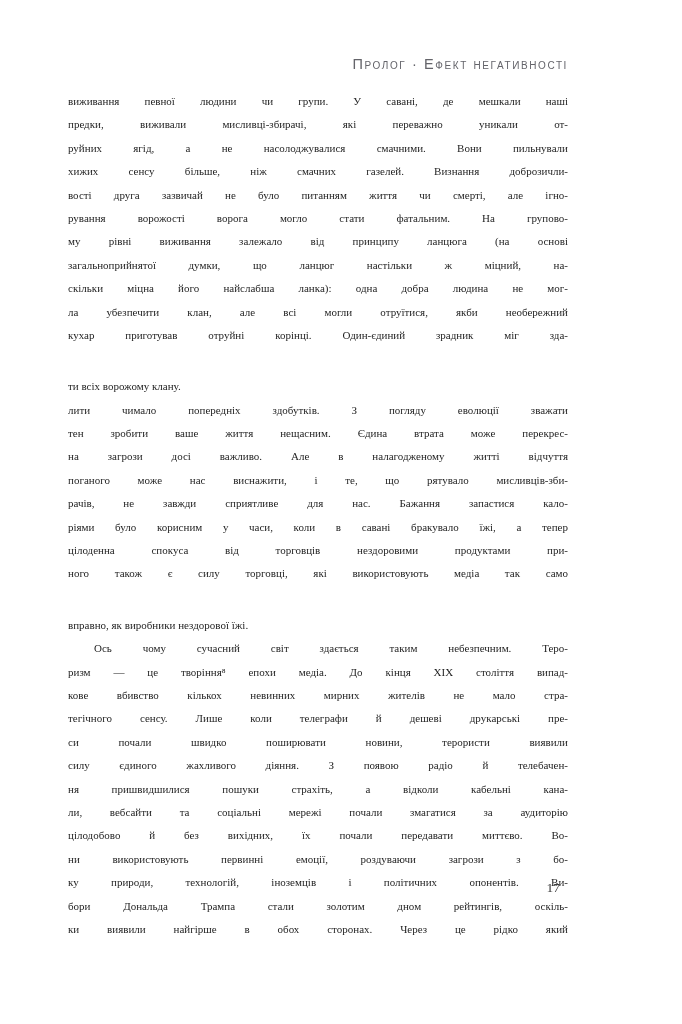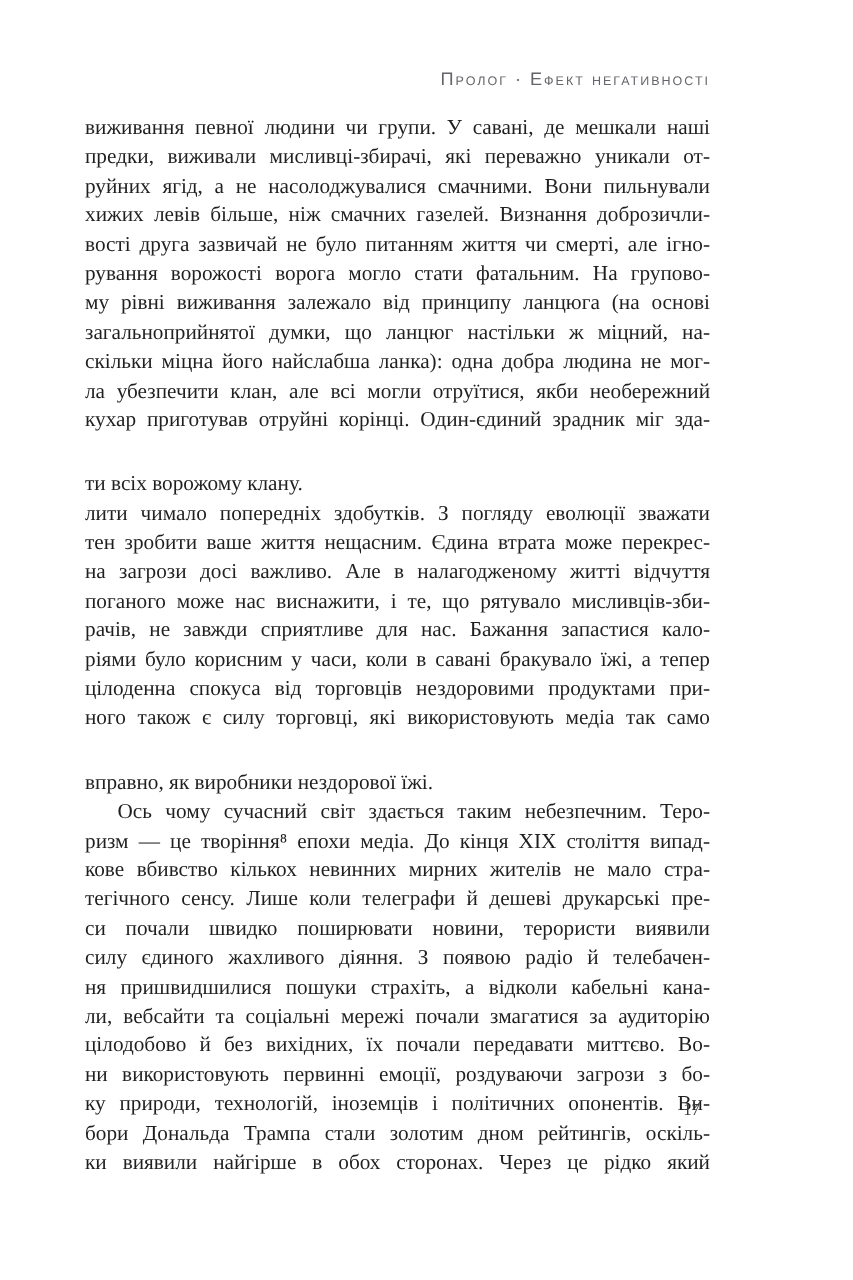--- a/index.html
+++ b/index.html
@@ -31,21 +31,21 @@
     font-size: 14.5px;
     letter-spacing: 1.6px;
     color: #64646a;
     white-space: nowrap;
   }
   .text-block {
     position: absolute;
     top: 90px;
     left: 68px;
     width: 500px;
-    font-size: 17px;
+    font-size: 11px;
     color: #1f1f1f;
   }
   .line {
     line-height: 23.4px;
     height: 23.4px;
     text-align: justify;
     text-align-last: justify;
     overflow: visible;
   }
   .line.indent {
@@ -71,21 +71,21 @@
 </head>
 <body>
 
 <div class="page">
   <div class="running-header">Пролог · Ефект негативності</div>
 
   <div class="text-block">
       <div class="line">виживання певної людини чи групи. У савані, де мешкали наші</div>
       <div class="line">предки, виживали мисливці-збирачі, які переважно уникали от-</div>
       <div class="line">руйних ягід, а не насолоджувалися смачними. Вони пильнували</div>
-      <div class="line">хижих левів більше, ніж смачних газелей. Визнання доброзичли-</div>
+      <div class="line">хижих сенсу більше, ніж смачних газелей. Визнання доброзичли-</div>
       <div class="line">вості друга зазвичай не було питанням життя чи смерті, але ігно-</div>
       <div class="line">рування ворожості ворога могло стати фатальним. На групово-</div>
       <div class="line">му рівні виживання залежало від принципу ланцюга (на основі</div>
       <div class="line">загальноприйнятої думки, що ланцюг настільки ж міцний, на-</div>
       <div class="line">скільки міцна його найслабша ланка): одна добра людина не мог-</div>
       <div class="line">ла убезпечити клан, але всі могли отруїтися, якби необережний</div>
       <div class="line">кухар приготував отруйні корінці. Один-єдиний зрадник міг зда-</div>
       <div class="line endline">ти всіх ворожому клану.</div>
       <div class="line">лити чимало попередніх здобутків. З погляду еволюції зважати</div>
       <div class="line">тен зробити ваше життя нещасним. Єдина втрата може перекрес-</div>

